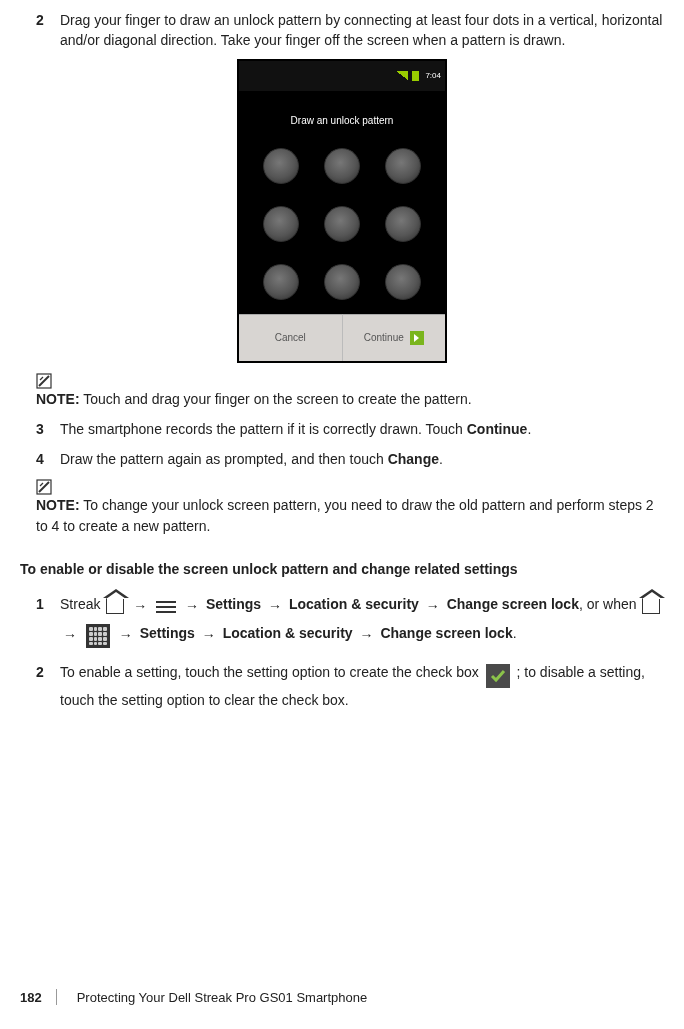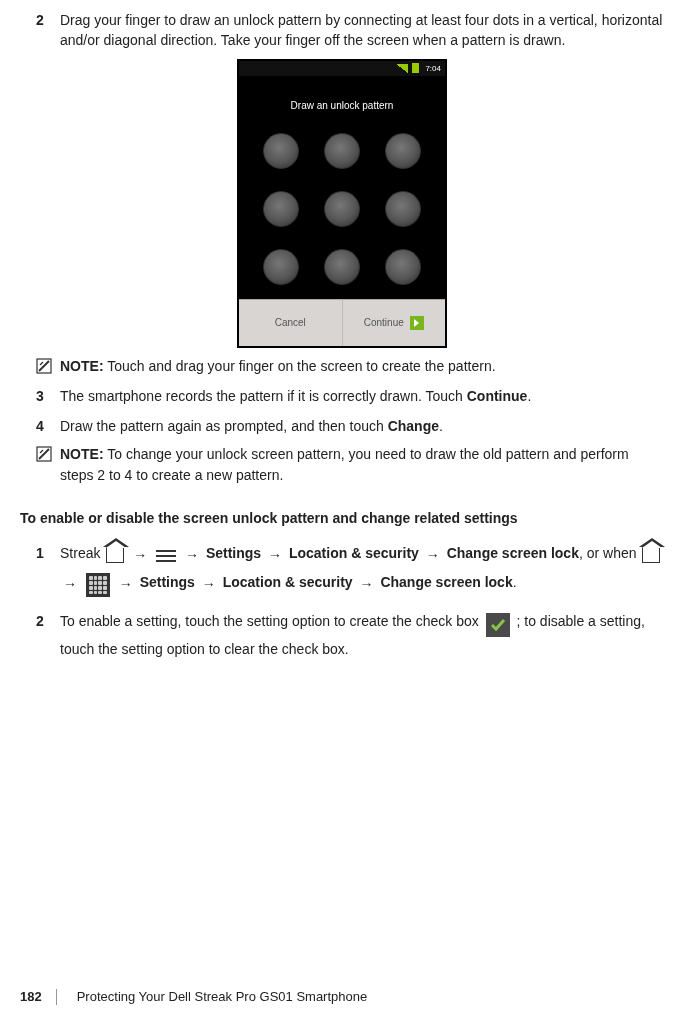--- a/index.html
+++ b/index.html
@@ -22,20 +22,21 @@
     font-weight: bold;
     min-width: 24px;
   }
   .step-body { flex: 1; }
   .bold { font-weight: bold; }
   .note {
     display: flex;
     margin: 8px 0 8px 16px;
     align-items: flex-start;
     line-height: 1.45;
+    flex-direction: column;
   }
   .note-icon {
     width: 16px; height: 16px;
     margin-right: 8px;
     flex-shrink: 0;
     margin-top: 2px;
   }
   .note-label { font-weight: bold; }
   .section-heading {
     font-weight: bold;
@@ -46,21 +47,21 @@
   
   .phone-wrap { text-align: center; margin: 6px 0 8px 0; }
   .phone {
     display: inline-block;
     width: 210px;
     background: #000;
     padding: 2px;
   }
   .statusbar {
     background: #111;
-    height: 15px;
+    height: 30px;
     display: flex;
     justify-content: flex-end;
     align-items: center;
     padding: 0 4px;
     gap: 4px;
   }
   .status-sig {
     width: 12px; height: 9px;
     background: linear-gradient(to top right, transparent 50%, #9c0 50%);
   }
@@ -179,20 +180,21 @@
     margin: 0 3px -4px;
   }
   .checkbox-icon svg { width: 18px; height: 18px; }
   .arrow { margin: 0 3px; }
 
   .footer {
     position: absolute;
     bottom: 24px;
     left: 20px;
     display: flex;
+    align-items: center;
     font-size: 13px;
   }
   .page-num { font-weight: bold; margin-right: 14px; }
   .footer-div {
     width: 1px; height: 16px;
     background: #999;
     margin-right: 20px;
   }
 </style>
 </head>

